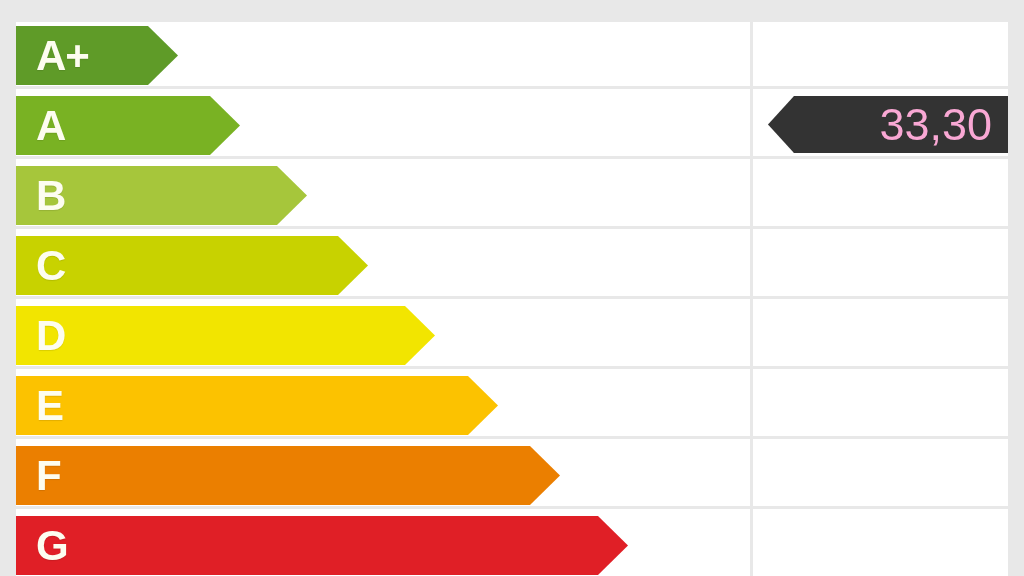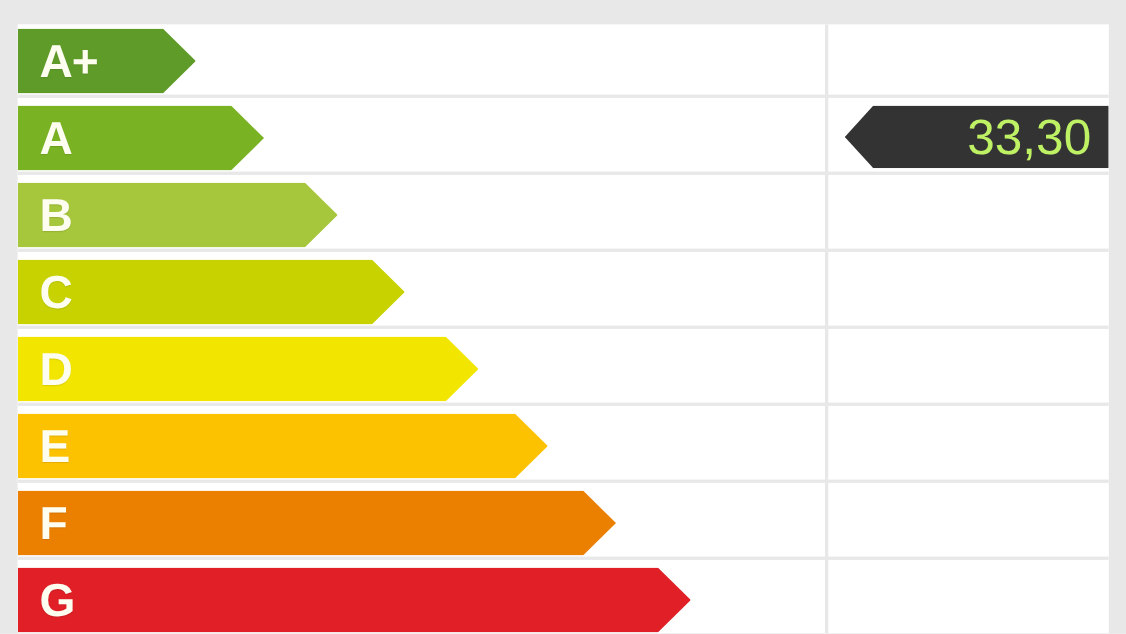--- a/index.html
+++ b/index.html
@@ -79,21 +79,21 @@
     position:absolute;
     height:57px;
     background:#333333;
     display:flex; align-items:center; justify-content:flex-end;
     -webkit-clip-path: polygon(26px 0, 100% 0, 100% 100%, 26px 100%, 0 50%);
     clip-path: polygon(26px 0, 100% 0, 100% 100%, 26px 100%, 0 50%);
     z-index:4;
     box-shadow:0 1px 2px rgba(0,0,0,.25);
   }
   .value-badge-text {
-    color:#bef264;
+    color:#f9a8d4;
     font-size:45px;
     line-height:47px;
     padding-right:16px;
     letter-spacing:0px;
     white-space:nowrap;
   }
 </style>
 </head>
 <body>
 

